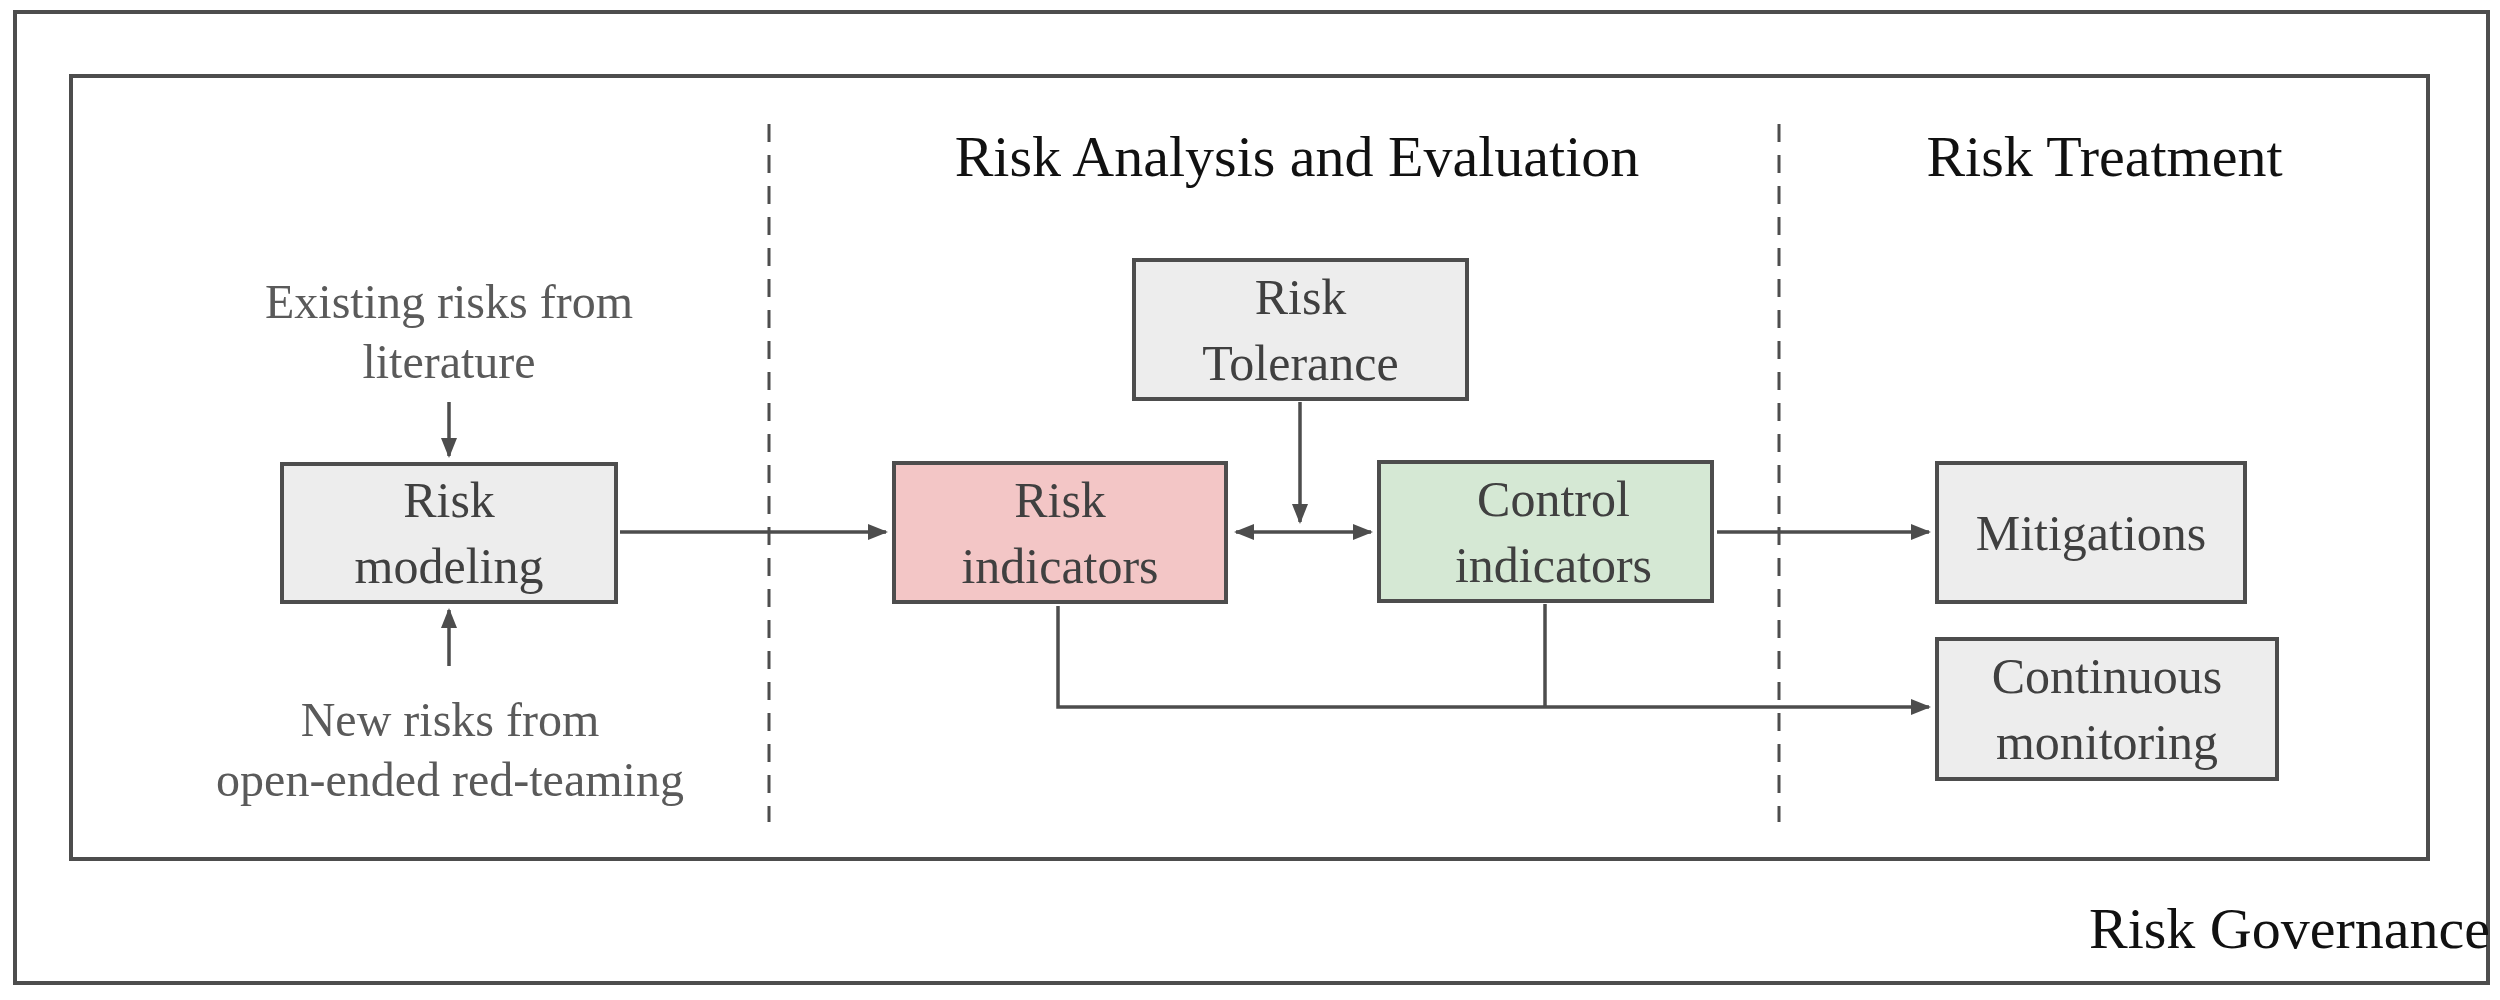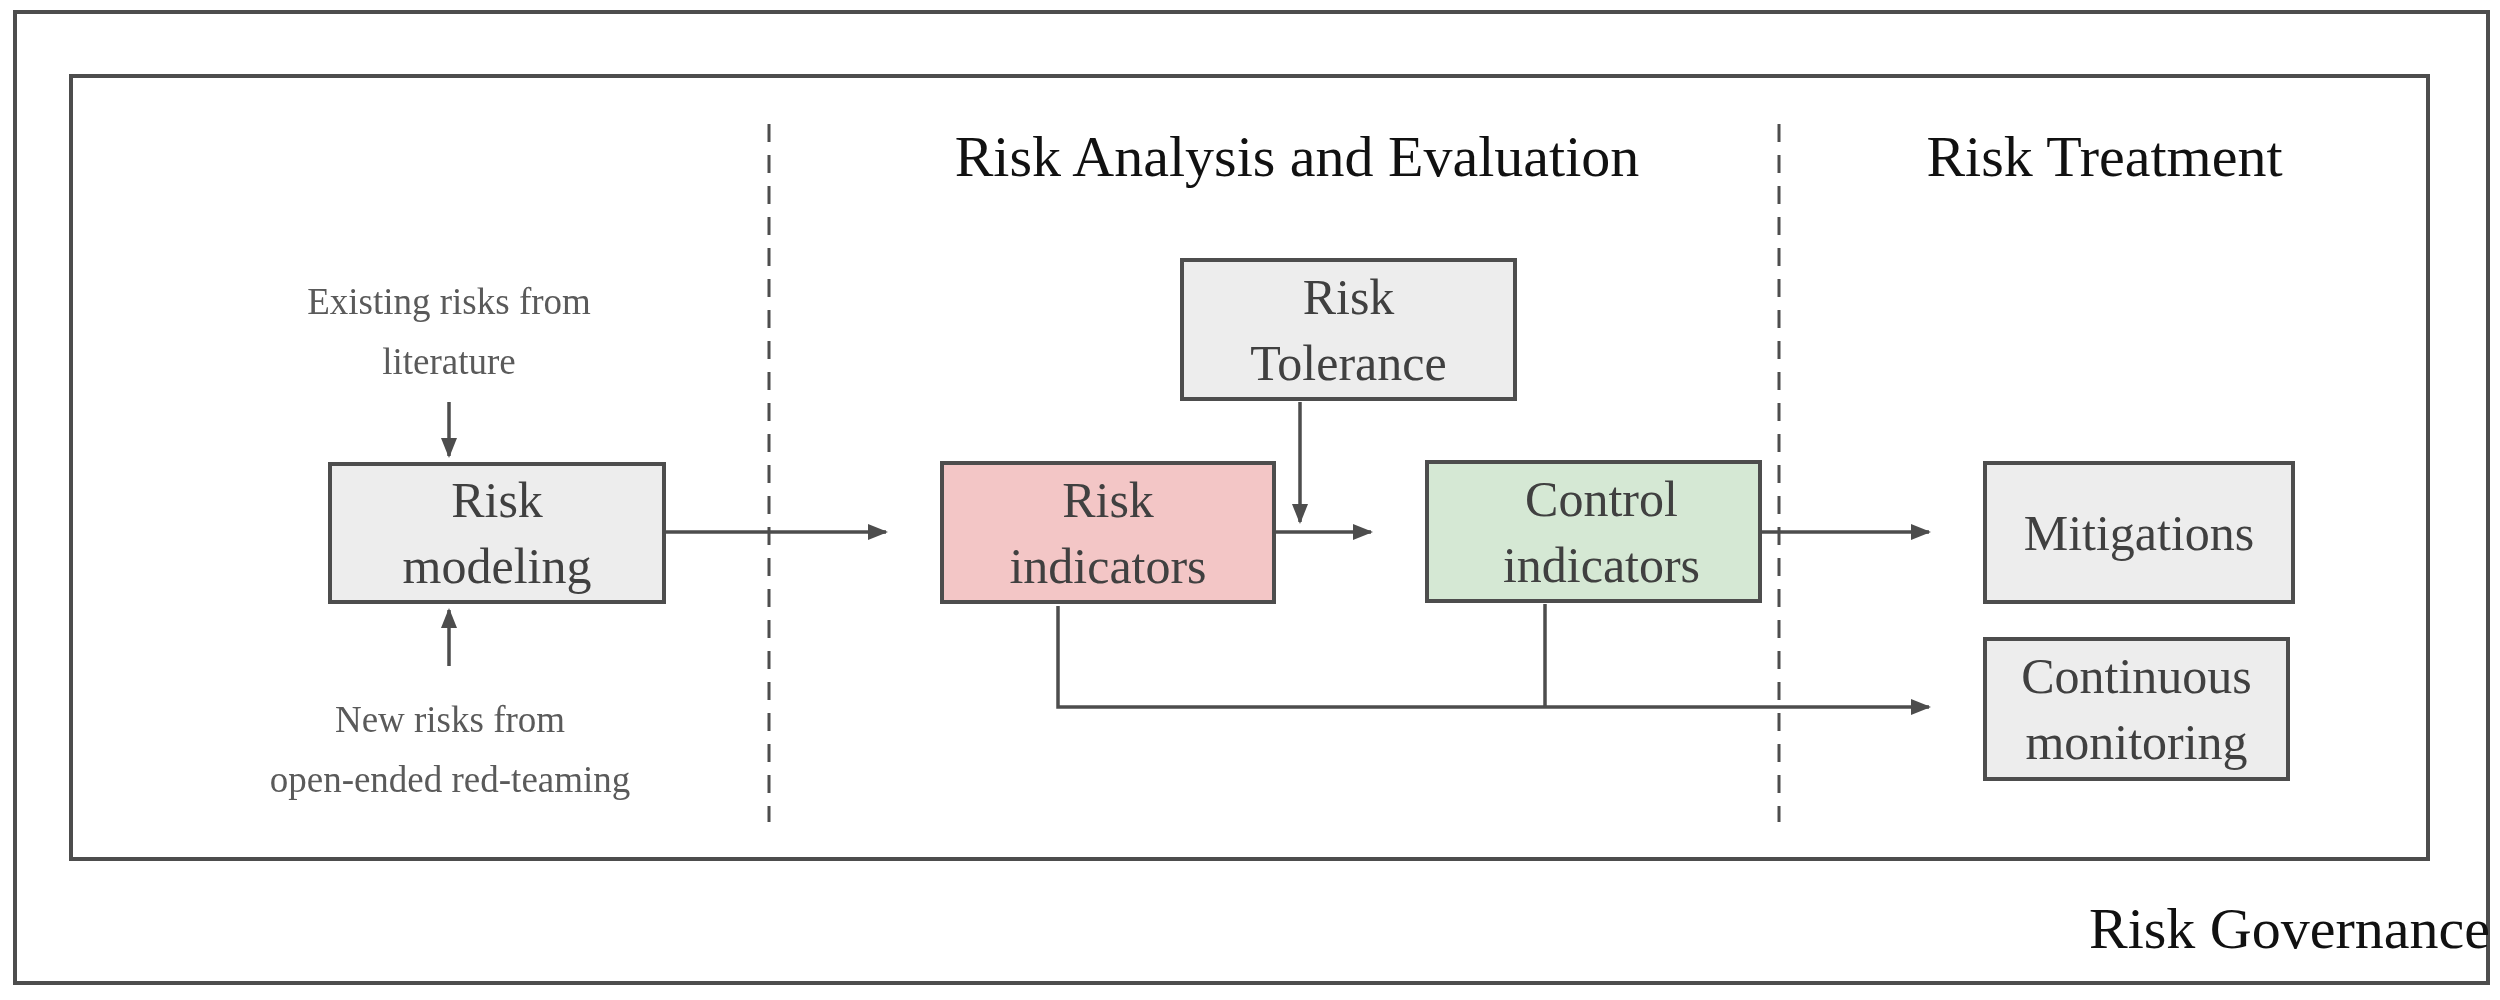--- a/index.html
+++ b/index.html
@@ -14,35 +14,34 @@
   .section-title {
     position:absolute; text-align:center; color:#111111;
     font-size:58px; line-height:62px; letter-spacing:0px;
   }
   #governance-title {
     position:absolute; left:13px; top:898px; width:2477px;
     text-align:right; color:#111111; font-size:58px; line-height:62px;
   }
   .annotation {
     position:absolute; text-align:center; color:#5a5a5a;
-    font-size:37px; line-height:60px; white-space:pre-line;
+    font-size:48px; line-height:60px; white-space:pre-line;
   }
   .node {
     position:absolute; box-sizing:border-box; border:4px solid #4d4d4d;
     display:flex; align-items:center; justify-content:center;
     text-align:center; color:#404040; font-size:50px; line-height:66px;
     white-space:pre-line;
-    margin-left:48px;
   }
   #node-risk-modeling        { left:280px;  top:462px; width:338px; height:142px; }
   #node-risk-indicators      { left:892px;  top:461px; width:336px; height:143px; }
   #node-risk-tolerance       { left:1132px; top:258px; width:337px; height:143px; }
   #node-control-indicators   { left:1377px; top:460px; width:337px; height:143px; }
   #node-mitigations          { left:1935px; top:461px; width:312px; height:143px; }
-  #node-continuous-monitoring{ left:1935px; top:637px; width:307px; height:144px; }
+  #node-continuous-monitoring{ left:1935px; top:637px; width:344px; height:144px; }
 
   #edges { position:absolute; left:0; top:0; width:2500px; height:1000px; pointer-events:none; }
 </style>
 </head>
 <body>
 
 <div id="canvas">
 
   <div id="outer-frame" class="frame"></div>
   <div id="inner-frame" class="frame"></div>

